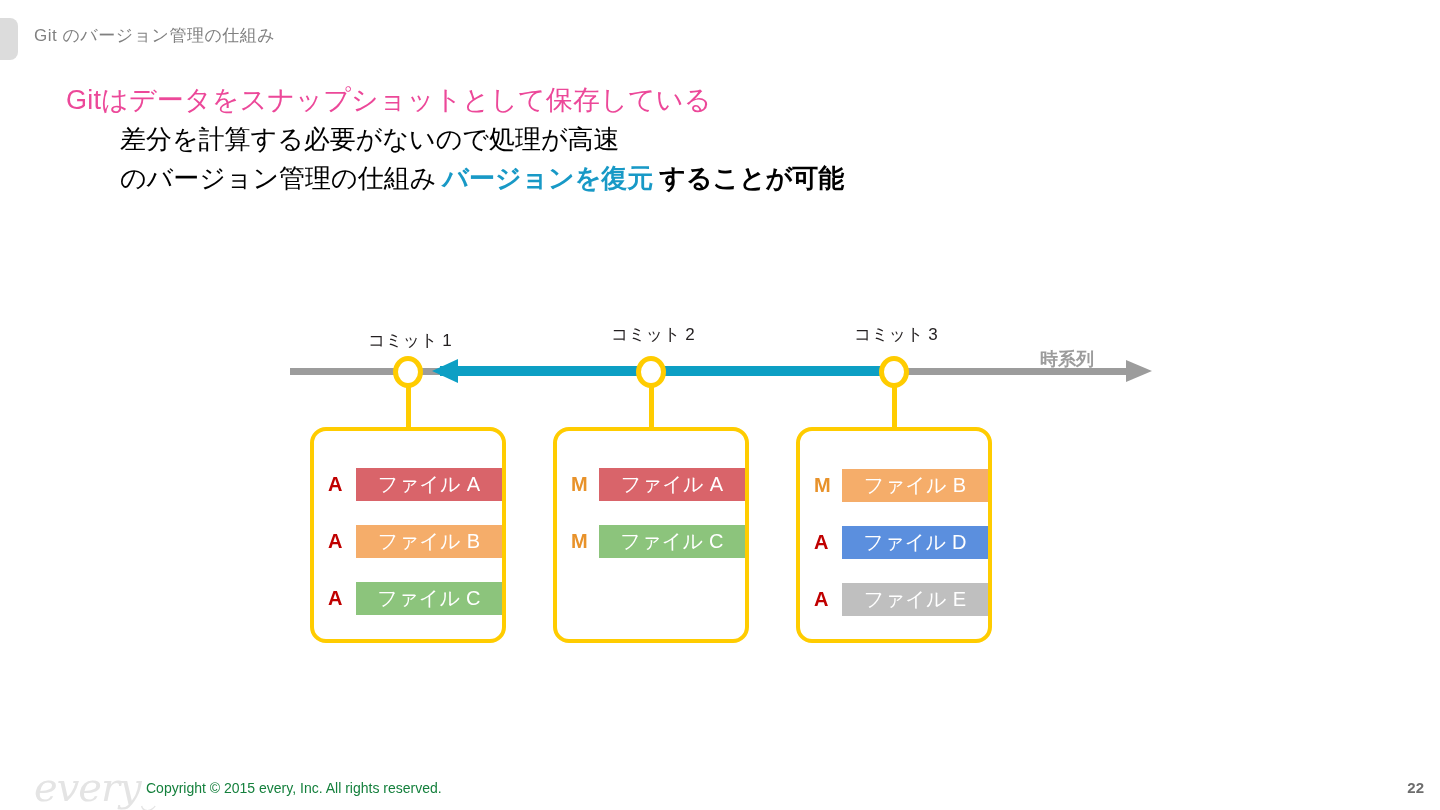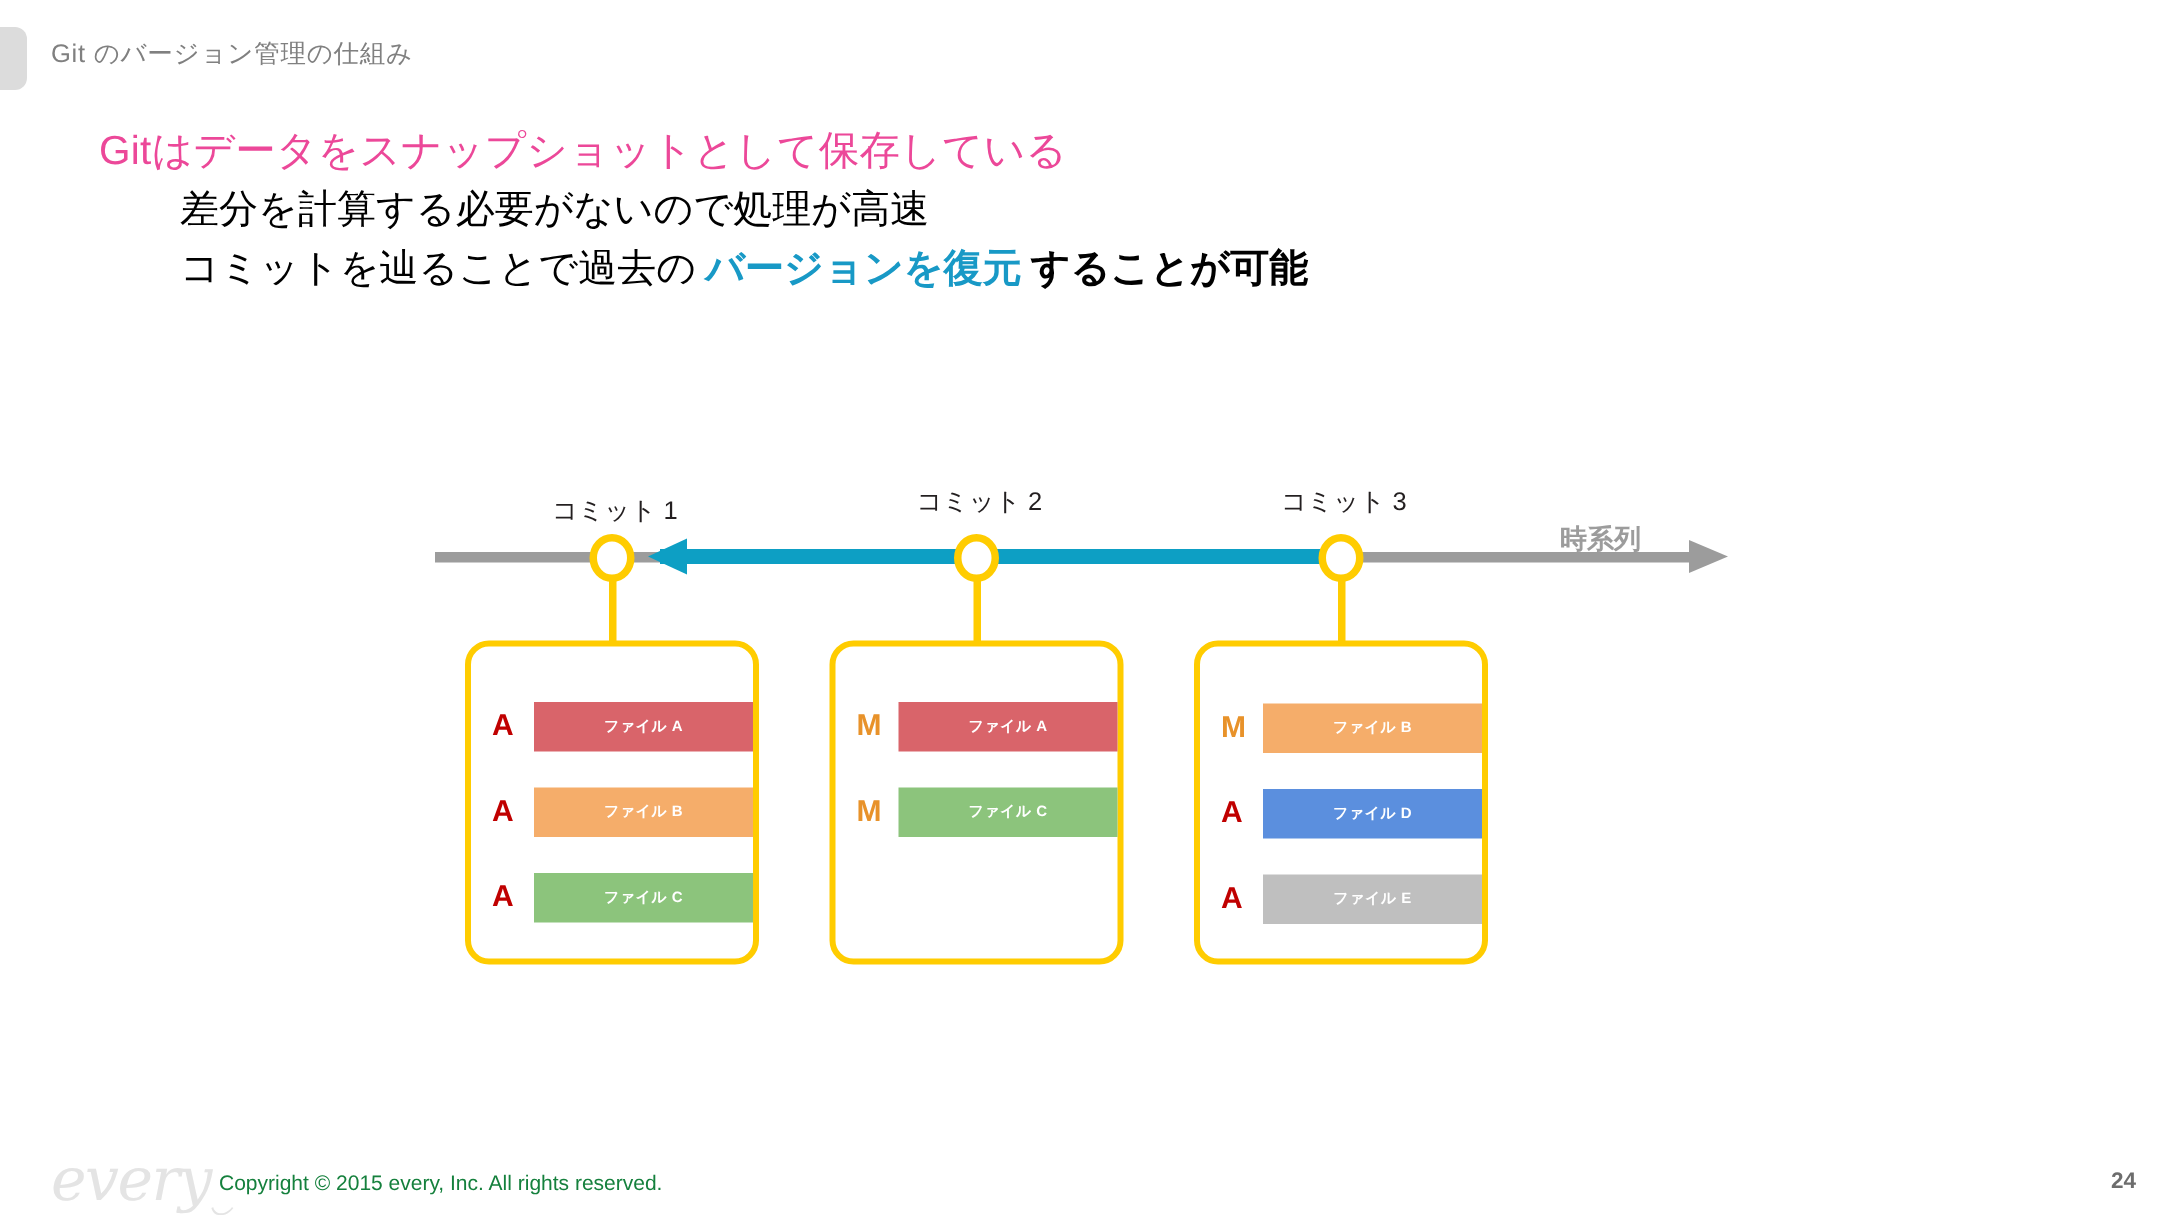--- a/index.html
+++ b/index.html
@@ -170,22 +170,22 @@
     text-align: left;
     line-height: 34px;
   }
   .flag-A { color: #c00000; }
   .flag-M { color: #e8922a; }
   .file-chip {
     width: 146px;
     height: 33px;
     line-height: 33px;
     color: #ffffff;
-    font-size: 10px;
-    font-weight: bold;
+    font-size: 20px;
+    font-weight: normal;
     text-align: center;
     letter-spacing: 0.3px;
   }
 
   
   .footer-logo {
     position: absolute;
     left: 34px;
     top: 764px;
     font-family: "DejaVu Serif", serif;
@@ -219,21 +219,21 @@
 <body>
 
 <div class="slide">
 
   <div class="header-accent"></div>
   <div class="header-title">Git のバージョン管理の仕組み</div>
 
   <div class="lead">Gitはデータをスナップショットとして保存している</div>
   <div class="sub1">差分を計算する必要がないので処理が高速</div>
   <div class="sub2">
-    <span>コミットを辿ることで過去の</span><span class="hl">バージョンを復元</span><span class="tail">することが可能</span>
+    <span>のバージョン管理の仕組み</span><span class="hl">バージョンを復元</span><span class="tail">することが可能</span>
   </div>
 
   <div class="timeline-base"></div>
   <div class="timeline-arrowhead"></div>
   <div class="timeline-active"></div>
   <div class="active-arrowhead"></div>
   <div class="timeline-label" style="left:1040px;">時系列</div>
 
   <div class="commit-label" style="left:368px; top:329px; width:80px;">コミット 1</div>
   <div class="commit-stem" style="left:406px; top:380px; height:50px;"></div>
@@ -285,15 +285,15 @@
     <div class="file-row" style="left:14px; top:151px;">
       <span class="file-flag flag-A">A</span>
       <span class="file-chip" style="background:#bfbfbf;">ファイル E</span>
     </div>
   </div>
 
   <div class="footer-logo">
     <span>every</span><span class="swash">‿</span>
   </div>
   <div class="footer-copy">Copyright © 2015 every, Inc. All rights reserved.</div>
-  <div class="page-number">24</div>
+  <div class="page-number">22</div>
 
 </div>
 
 </body></html>

